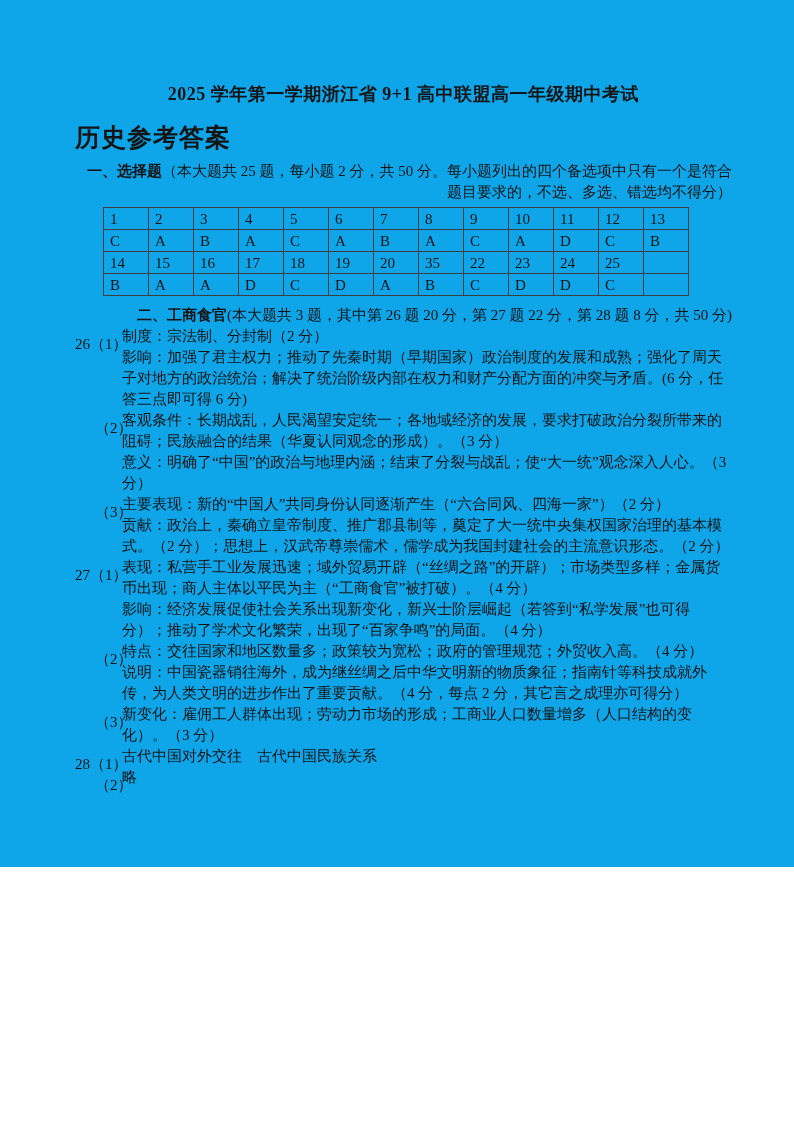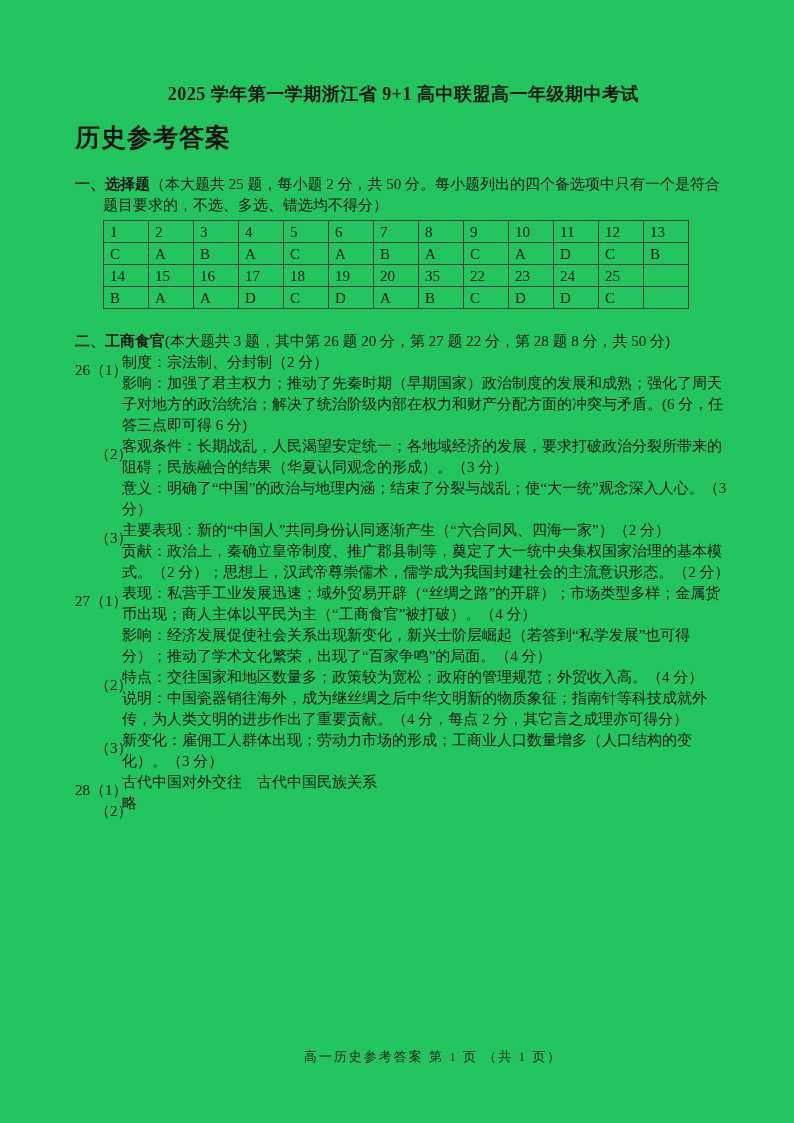--- a/index.html
+++ b/index.html
@@ -1,22 +1,22 @@
 <!DOCTYPE html>
 <html lang="zh"><head>
 <meta charset="utf-8">
 <style>
   * { box-sizing: border-box; }
   html, body { margin: 0; padding: 0; background: #ffffff; }
   .page {
     position: relative;
     width: 794px;
-    height: 1123px;
+    height: 867px;
     margin: 0 auto;
-    background: #22c55e;
+    background: #0ea5e9;
     color: #141414;
     font-family: "Liberation Serif", "DejaVu Serif", serif;
     font-size: 15px;
     line-height: 21px;
     overflow: hidden;
   }
   .content { padding: 82px 62px 0 75px; }
 
   h1.title {
     margin: 0;
@@ -31,23 +31,24 @@
     margin: 16px 0 0 0;
     font-size: 25px;
     line-height: 30px;
     font-weight: bold;
     text-align: left;
     font-family: "Liberation Sans", "DejaVu Sans", sans-serif;
     letter-spacing: 1px;
   }
 
   .sec-heading {
-    margin-top: 22px;
+    margin-top: 9px;
     padding-left: 28px;
     text-indent: -28px;
+    text-align: right;
   }
   .sec-heading .bold { font-weight: bold; }
 
   table.ans {
     border-collapse: collapse;
     table-layout: fixed;
     width: 586px;
     margin: 4px 0 6px 28px;
   }
   table.ans td {

